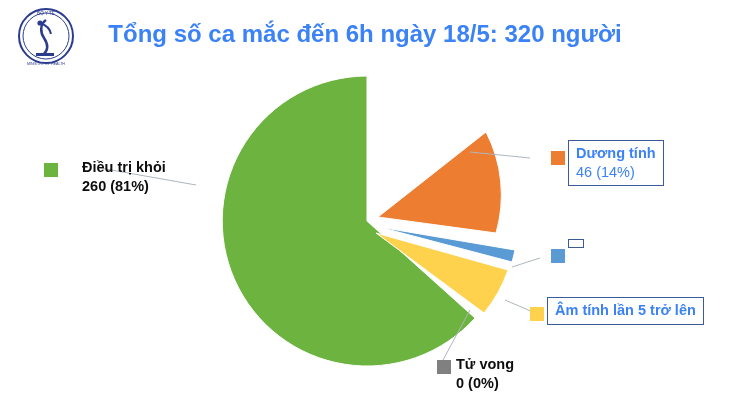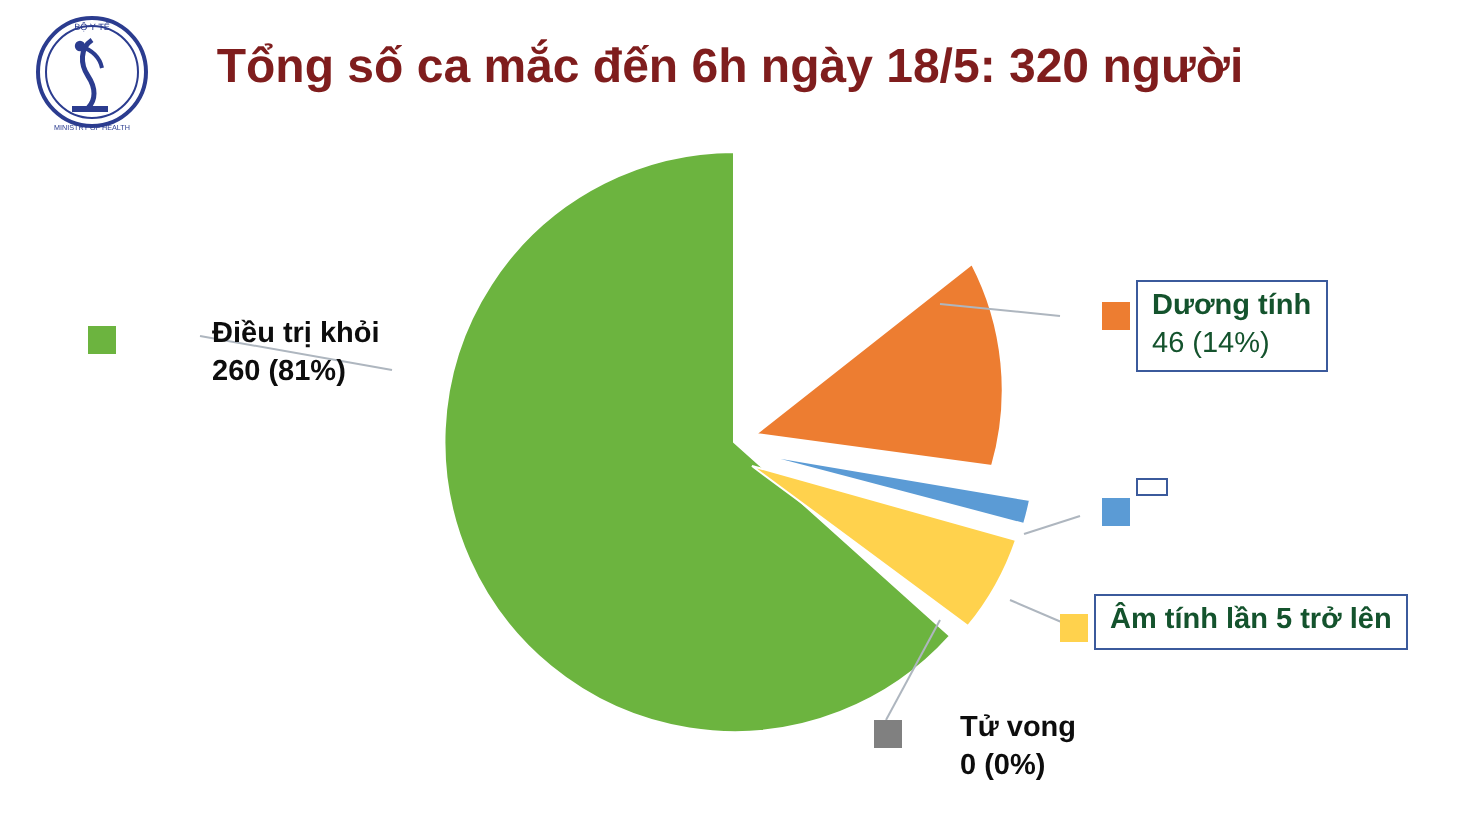--- a/index.html
+++ b/index.html
@@ -32,21 +32,21 @@
 
   
   .chart-title {
     position: absolute;
     left: 0;
     top: 20px;
     width: 730px;
     text-align: center;
     font-size: 24px;
     font-weight: bold;
-    color: #7f1d1d;
+    color: #3b82f6;
     letter-spacing: 0px;
   }
 
   
   .pie-wrap {
     position: absolute;
     left: 196px;
     top: 70px;
     width: 340px;
     height: 325px;
@@ -58,35 +58,34 @@
   }
 
   
   .legend-box {
     position: absolute;
     border: 1px solid #3b5a9c;
     background: #ffffff;
     padding: 3px 7px 4px 7px;
     box-sizing: border-box;
     font-size: 14.5px;
-    color: #14532d;
+    color: #3b82f6;
     line-height: 1.28;
     white-space: nowrap;
   }
   .legend-box .l1 { font-weight: bold; }
   .legend-box .l2 { font-weight: normal; }
 
   .legend-plain {
     position: absolute;
     font-size: 14.5px;
     color: #0d0d0d;
     line-height: 1.28;
     white-space: nowrap;
     font-weight: bold;
-    margin-left: 24px;
   }
 
   .swatch {
     position: absolute;
     width: 14px;
     height: 14px;
   }
 
   .leader {
     position: absolute;

